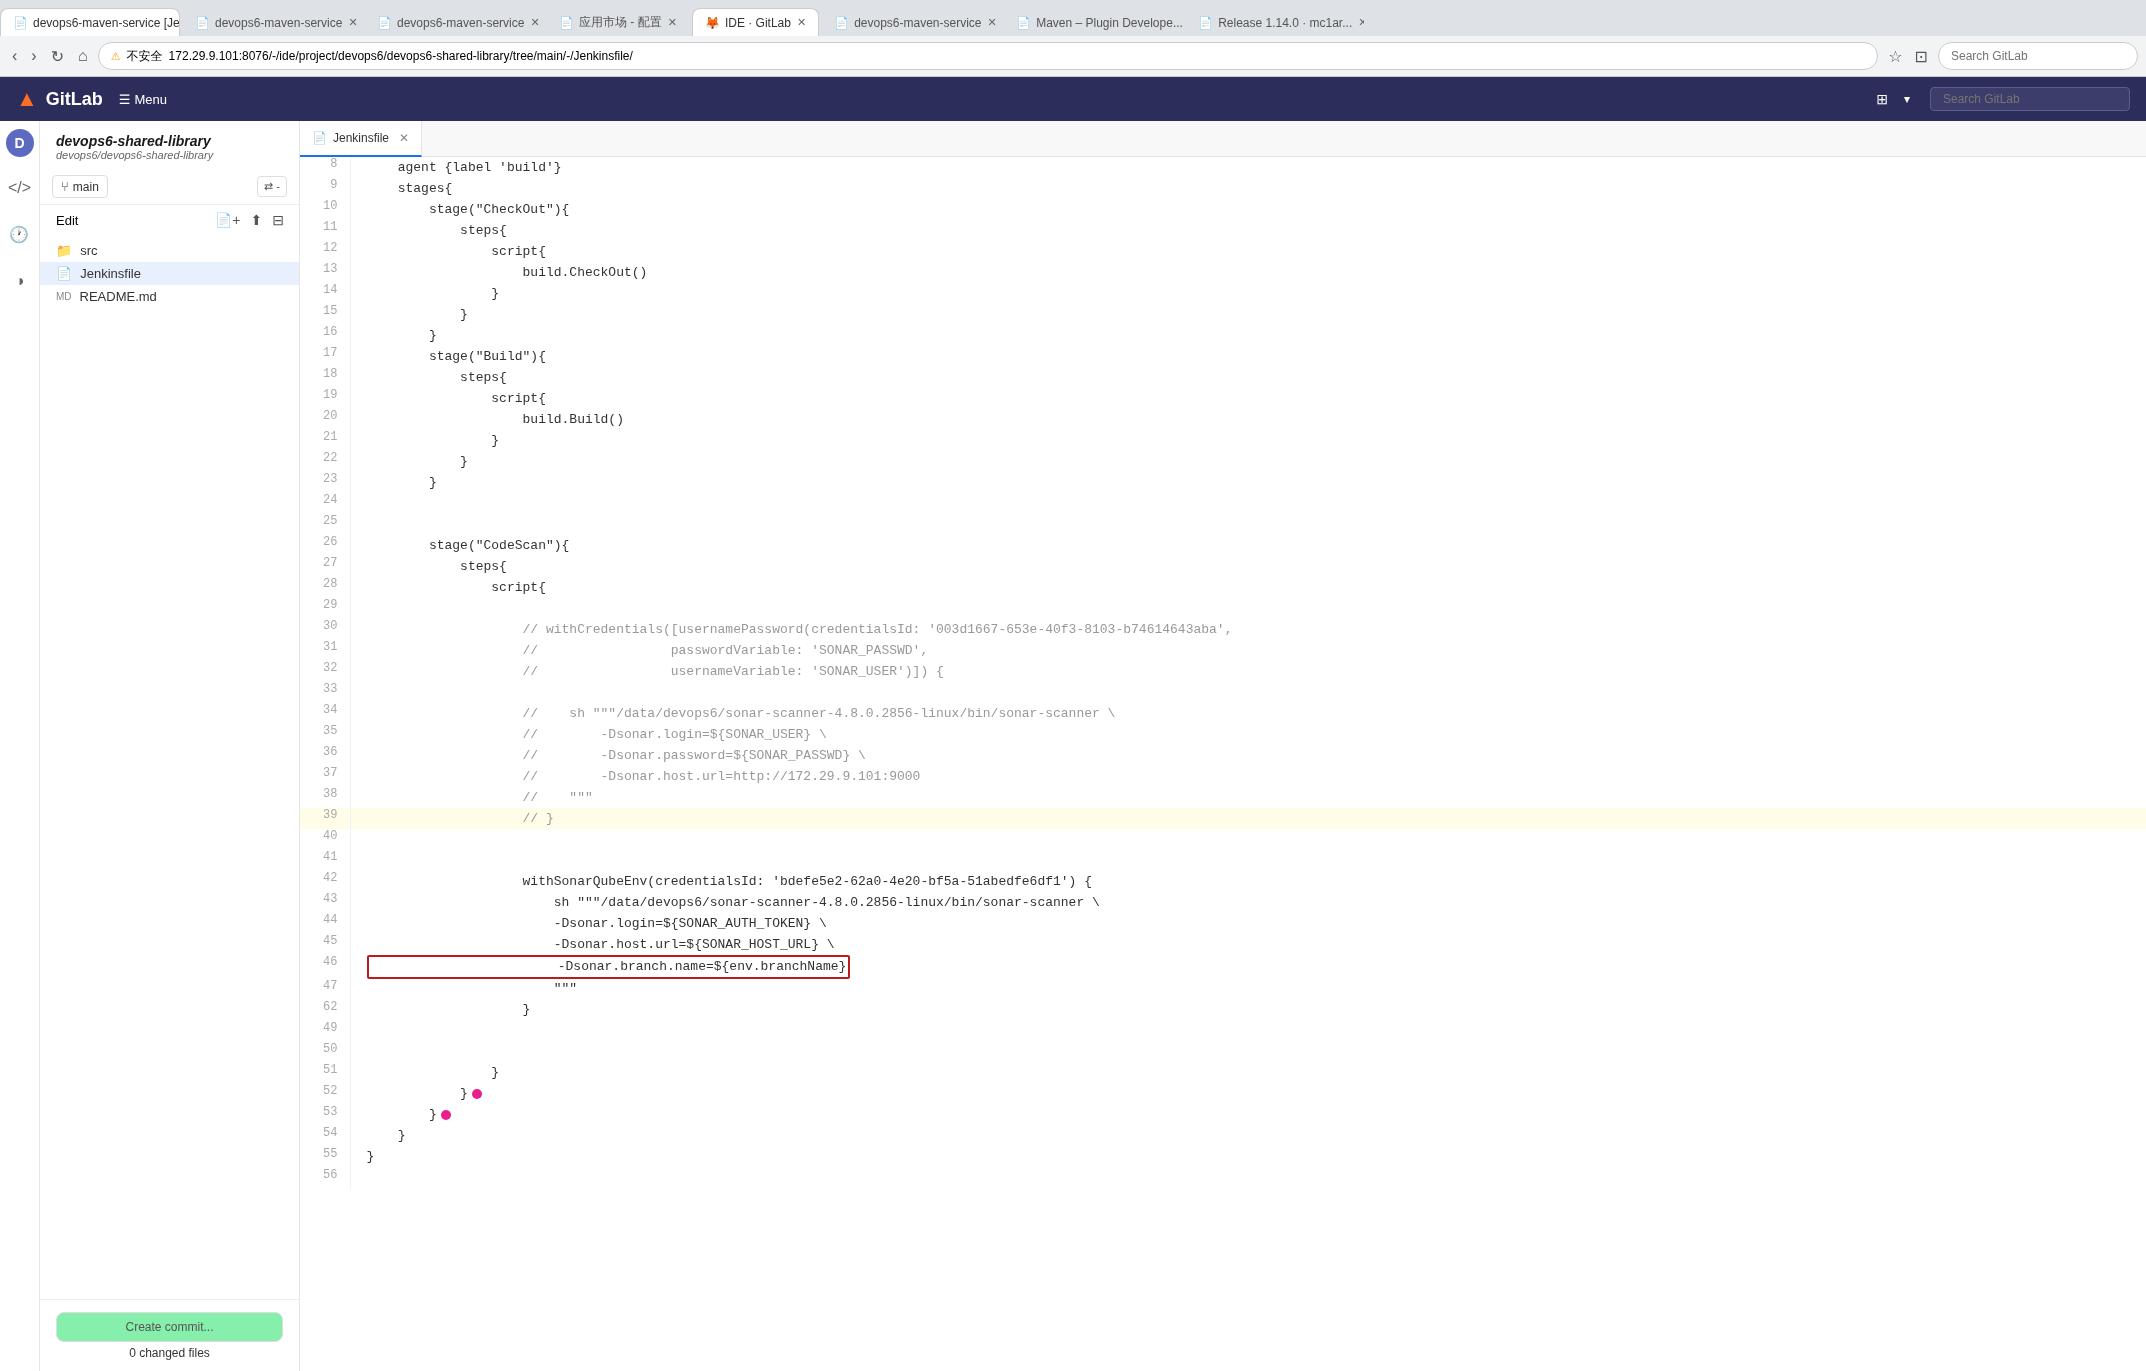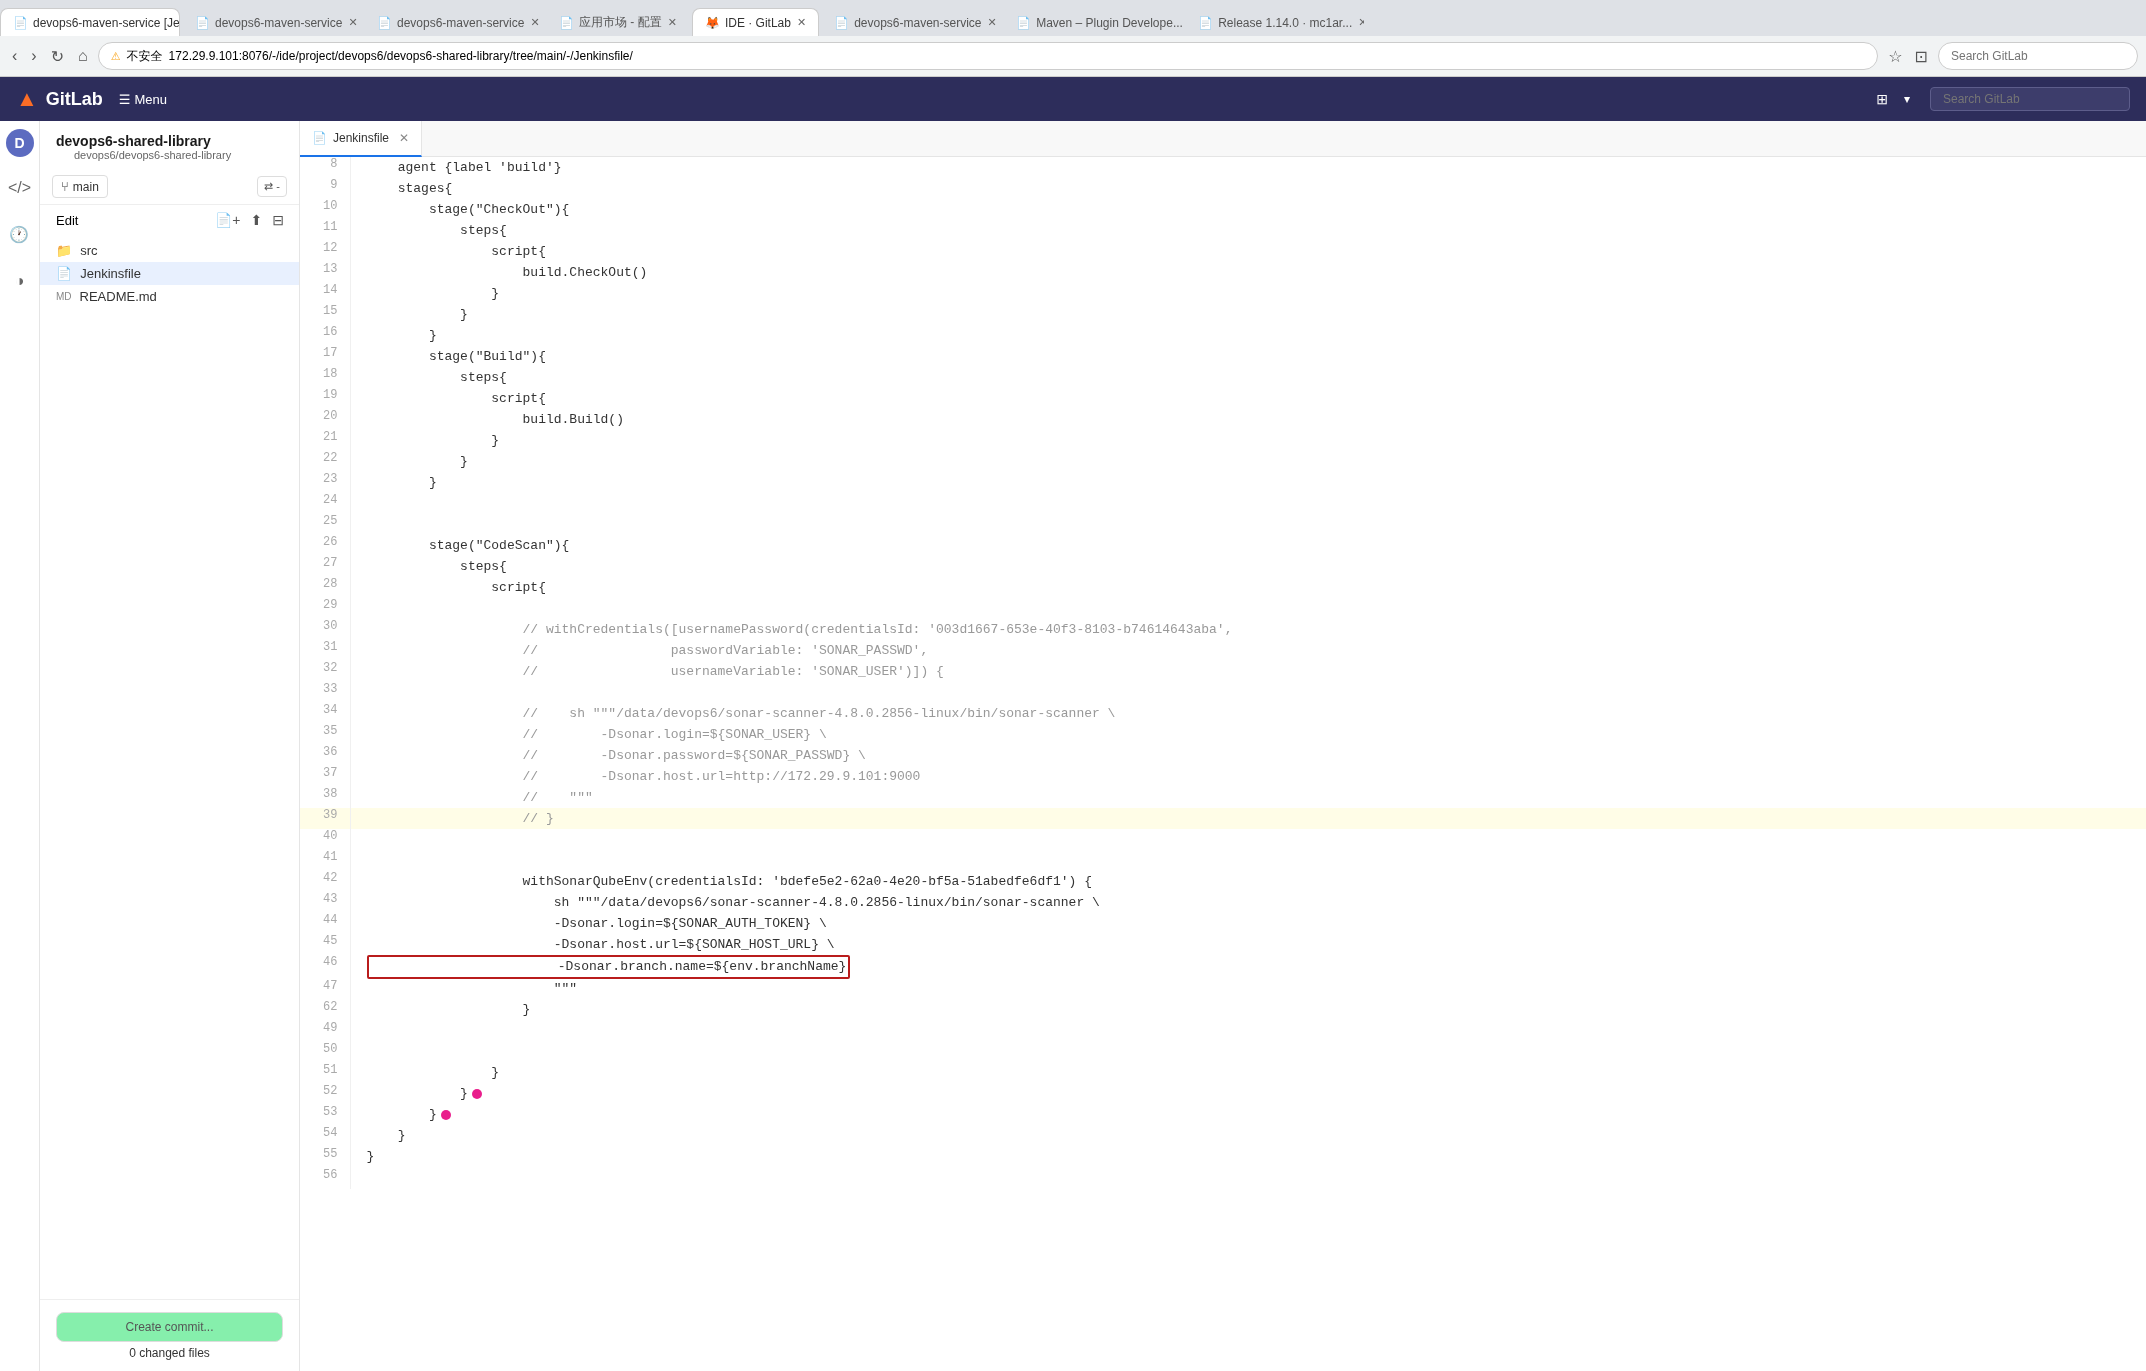--- a/index.html
+++ b/index.html
@@ -32,23 +32,23 @@
 
     
     .main-area { display: flex; flex: 1; overflow: hidden; }
 
     
     .icon-sidebar { width: 40px; background: #fff; border-right: 1px solid #e5e5e5; display: flex; flex-direction: column; align-items: center; padding-top: 8px; gap: 16px; flex-shrink: 0; }
     .icon-sidebar .si { color: #666; font-size: 16px; cursor: pointer; padding: 6px; border-radius: 4px; }
 
     
     .file-sidebar { width: 260px; background: #fff; border-right: 1px solid #e5e5e5; display: flex; flex-direction: column; flex-shrink: 0; overflow: hidden; }
-    .sidebar-header { padding: 12px 16px 8px; }
+    .sidebar-header { padding: 12px 16px 8px; font-style: italic; }
     .repo-name { font-size: 14px; font-weight: 600; color: #1a1a1a; }
-    .repo-path { font-size: 11px; color: #666; margin-left: 18px; }
+    .repo-path { font-size: 11px; color: #666; }
     .branch-row { display: flex; align-items: center; padding: 6px 12px; gap: 8px; border-bottom: 1px solid #eee; }
     .branch-btn { display: flex; align-items: center; gap: 4px; background: none; border: 1px solid #ddd; border-radius: 4px; padding: 3px 8px; cursor: pointer; font-size: 12px; color: #333; }
     .branch-icon { font-size: 13px; }
     .branch-spacer { flex: 1; }
     .branch-action-btn { background: none; border: 1px solid #ddd; border-radius: 4px; padding: 3px 6px; cursor: pointer; font-size: 11px; color: #555; }
 
     .edit-row { display: flex; align-items: center; padding: 4px 12px 4px 16px; gap: 4px; }
     .edit-spacer { flex: 1; }
     .edit-btn { background: none; border: none; cursor: pointer; font-size: 14px; color: #555; padding: 3px; }
 

